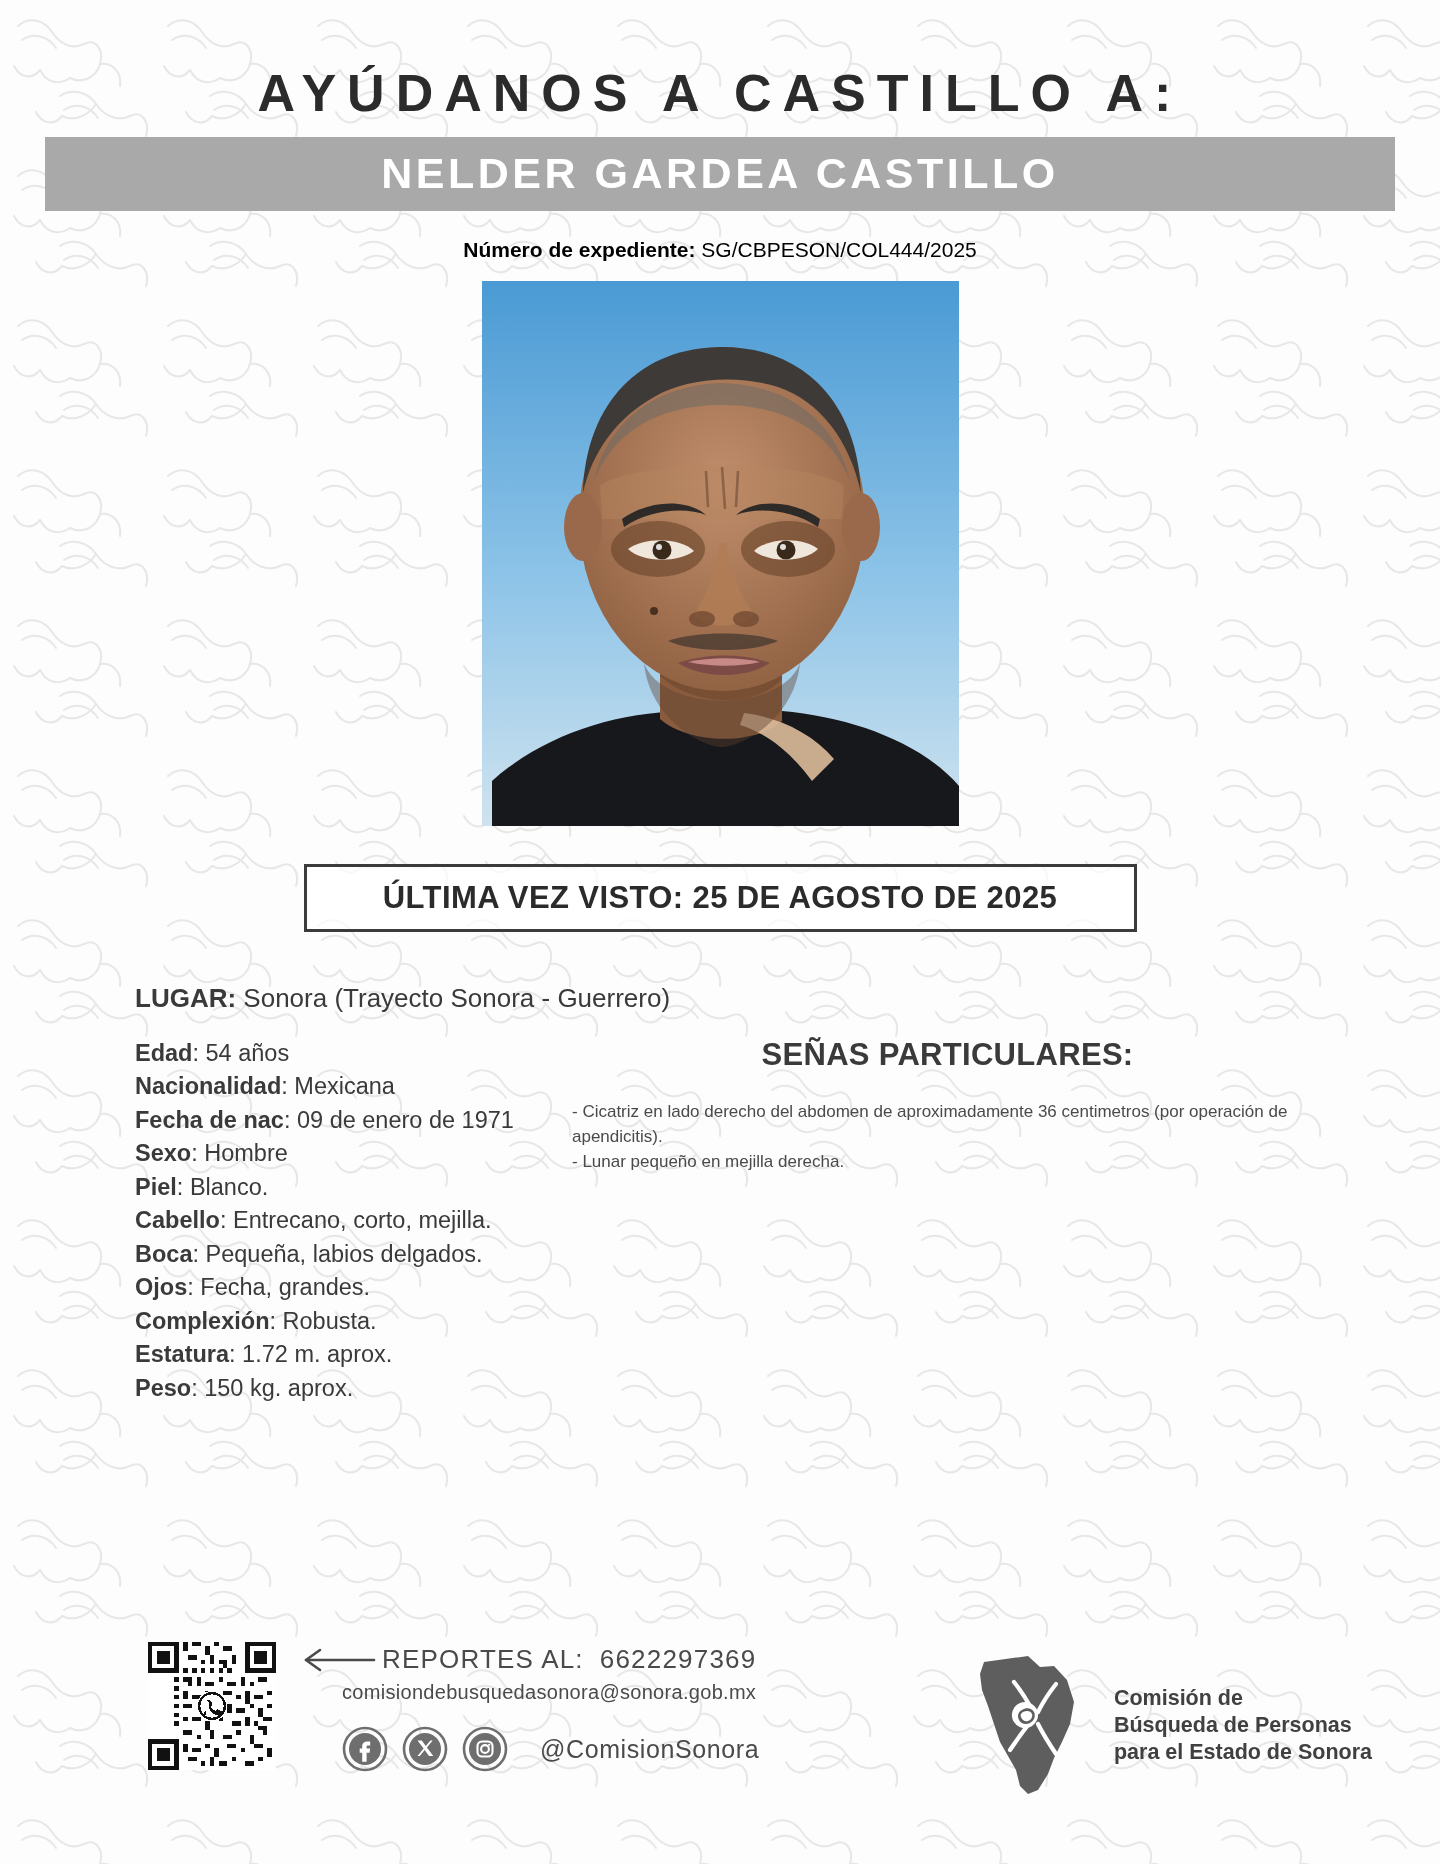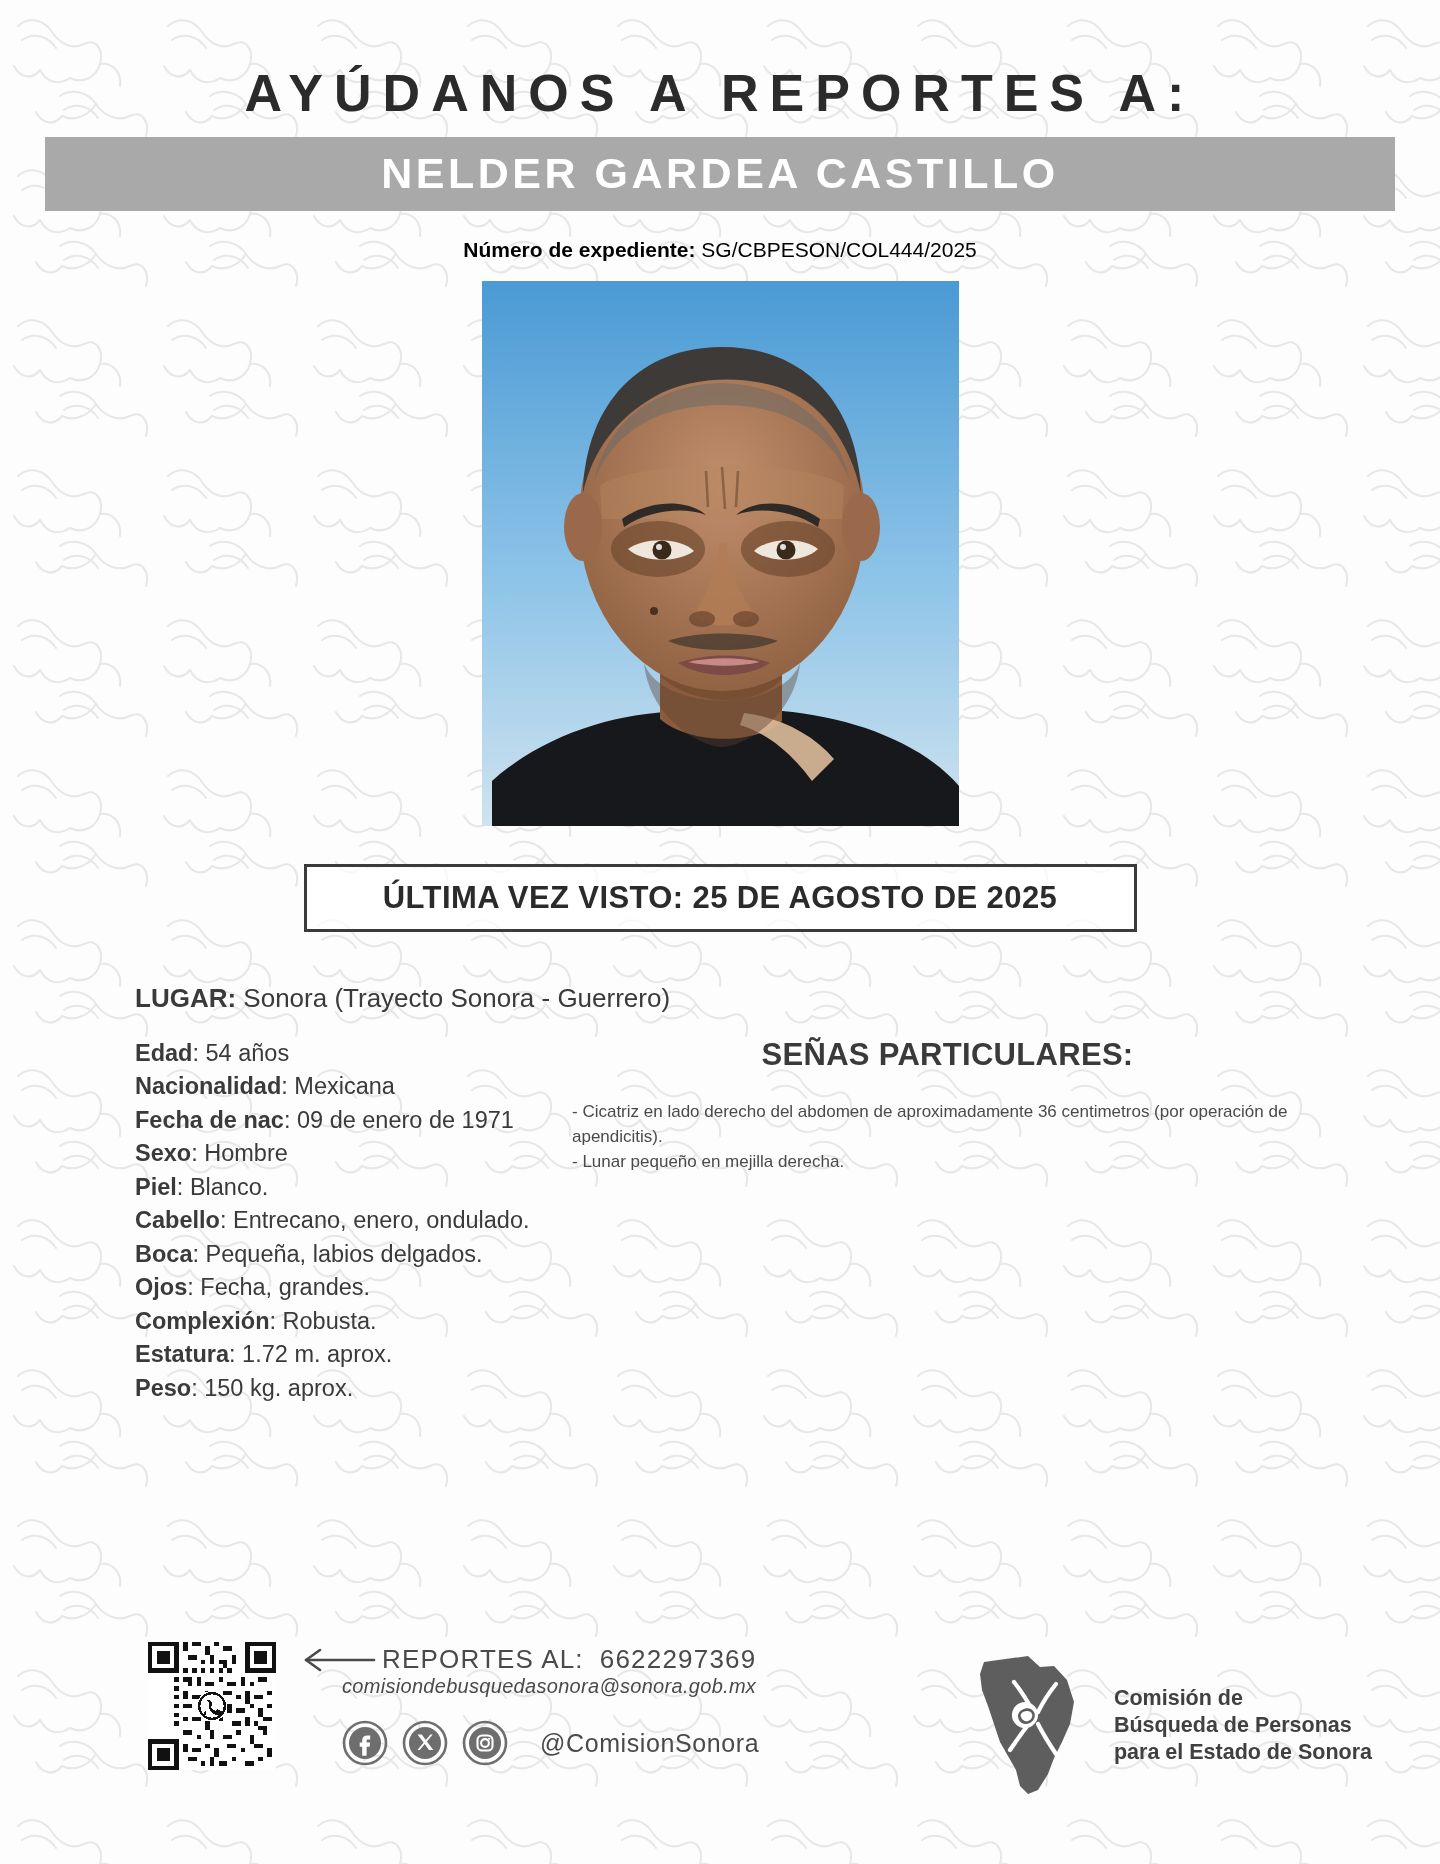--- a/index.html
+++ b/index.html
@@ -193,23 +193,23 @@
   .reportes-number {
     font-size: 26px;
     color: #4a4a4a;
     letter-spacing: 1.2px;
     margin-left: 16px;
   }
   .email {
     font-size: 20px;
     color: #4a4a4a;
     letter-spacing: 0.3px;
+    margin-top: 6px;
     margin-left: 40px;
     white-space: nowrap;
-    font-style: italic;
   }
   .social-row {
     display: flex;
     align-items: center;
     margin-top: 22px;
     margin-left: 40px;
   }
   .social-icon { margin-right: 14px; }
   .handle {
     font-size: 25px;
@@ -255,21 +255,21 @@
           <path d="M96 104 C88 116, 74 122, 62 116"></path>
           <path d="M62 116 C54 126, 42 124, 36 112"></path>
         </g>
       </pattern>
     </defs>
     <rect width="1440" height="1864" fill="url(#handsPat)"></rect>
   </svg>
 
   <div class="content">
 
-    <div class="headline">AYÚDANOS A REPORTES A:</div>
+    <div class="headline">AYÚDANOS A CASTILLO A:</div>
 
     <div class="name-band">
       <span class="name">NELDER GARDEA CASTILLO</span>
     </div>
 
     <div class="expediente">
       <span class="lbl">Número de expediente:</span>
       <span class="val">SG/CBPESON/COL444/2025</span>
     </div>
 
@@ -371,21 +371,21 @@
         <div class="detail-row">
           <span class="lbl">Fecha de nac</span><span>: </span><span>09 de enero de 1971</span>
         </div>
         <div class="detail-row">
           <span class="lbl">Sexo</span><span>: </span><span>Hombre</span>
         </div>
         <div class="detail-row">
           <span class="lbl">Piel</span><span>: </span><span>Blanco.</span>
         </div>
         <div class="detail-row">
-          <span class="lbl">Cabello</span><span>: </span><span>Entrecano, enero, ondulado.</span>
+          <span class="lbl">Cabello</span><span>: </span><span>Entrecano, corto, mejilla.</span>
         </div>
         <div class="detail-row">
           <span class="lbl">Boca</span><span>: </span><span>Pequeña, labios delgados.</span>
         </div>
         <div class="detail-row">
           <span class="lbl">Ojos</span><span>: </span><span>Fecha, grandes.</span>
         </div>
         <div class="detail-row">
           <span class="lbl">Complexión</span><span>: </span><span>Robusta.</span>
         </div>

